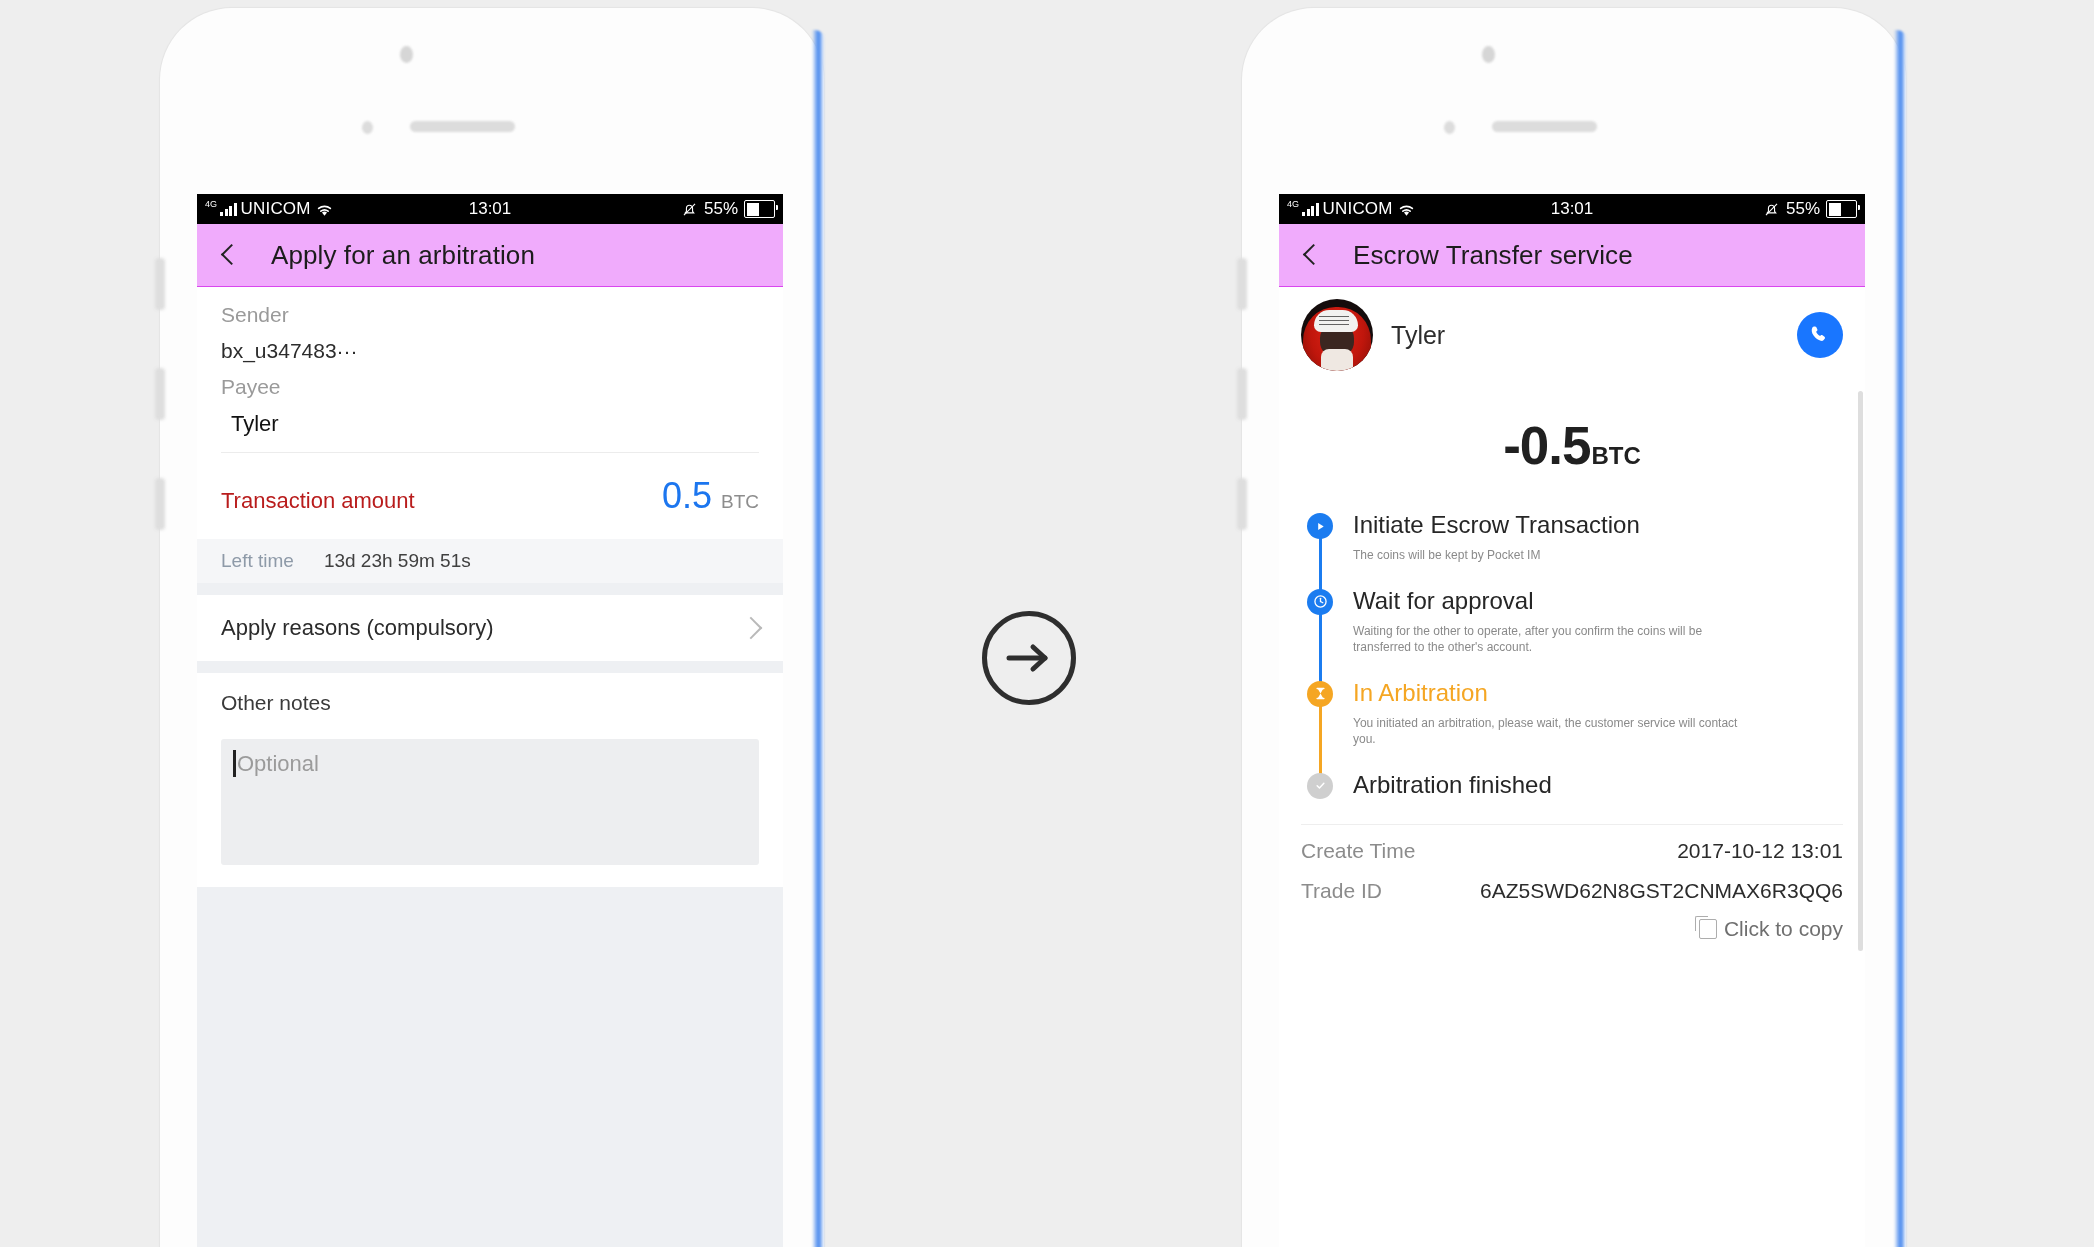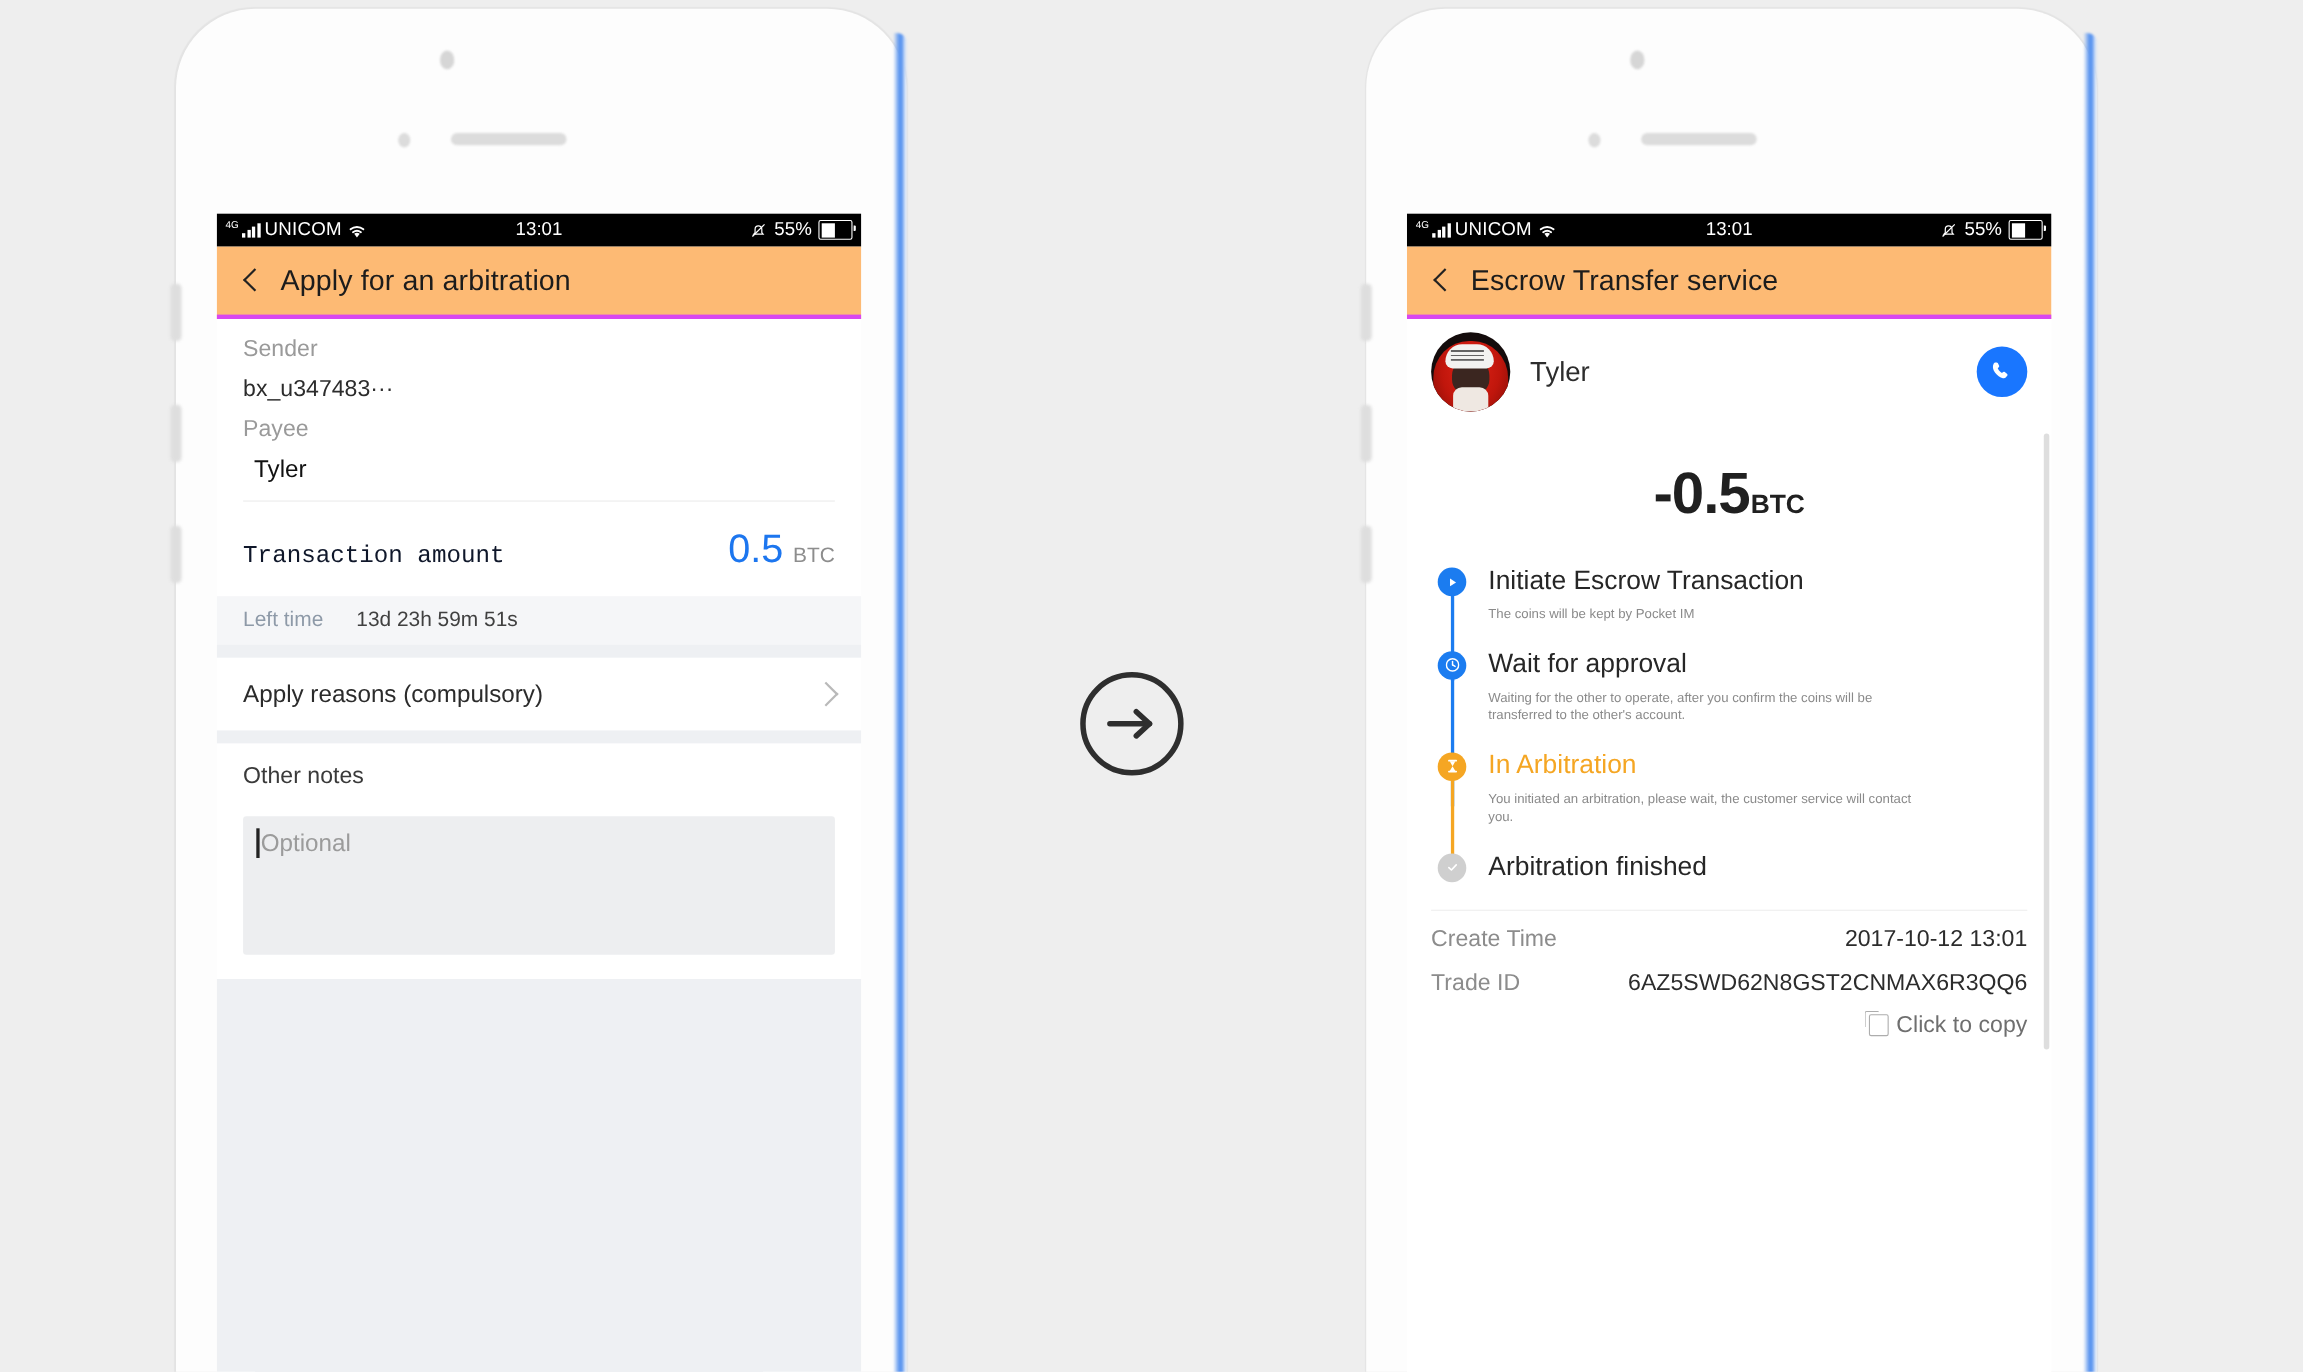--- a/index.html
+++ b/index.html
@@ -132,25 +132,26 @@
     content: ""; position: absolute;
     right: -4px; top: 3.5px;
     width: 2.5px; height: 5px;
     background: #fff; border-radius: 0 1px 1px 0;
   }
   .battery span { display:block; height:100%; width:48%; background:#fff; }
 
   
   .navbar {
     height: 62px;
-    background: #fdba74;
+    background: #f0abfc;
     display: flex;
     align-items: center;
     padding-left: 18px;
-    border-bottom: 4px solid #d946ef;
+    border-bottom: 1px solid #d946ef;
+    gap: 16px;
   }
   .back-chevron {
     width: 26px; height: 26px;
     position: relative;
     flex: none;
     margin-right: 14px;
     cursor: pointer;
   }
   .back-chevron::before {
     content:"";
@@ -179,21 +180,21 @@
   .val-dark  { color: #2c2c2c; font-size: 21px; }
   .val-payee { color: #111; font-size: 22px; padding-left: 10px; }
 
   .hr-inset { height: 1px; background: #ececec; margin: 0 24px; }
 
   .row-amount {
     display: flex;
     align-items: baseline;
     padding: 22px 24px 22px 24px;
   }
-  .row-amount .label { font-size: 22px; color: #0f172a; font-family: Liberation Mono, monospace; }
+  .row-amount .label { font-size: 22px; color: #b91c1c; }
   .row-amount .right { margin-left: auto; display:flex; align-items: baseline; }
   .amt-num { font-size: 36px; color: #1c76ef; font-weight: 400; }
   .amt-unit { font-size: 19px; color: #8d8d8d; margin-left: 9px; }
 
   .row-lefttime {
     background: #f5f6f8;
     display: flex;
     align-items: center;
     gap: 30px;
     padding: 11px 24px;

